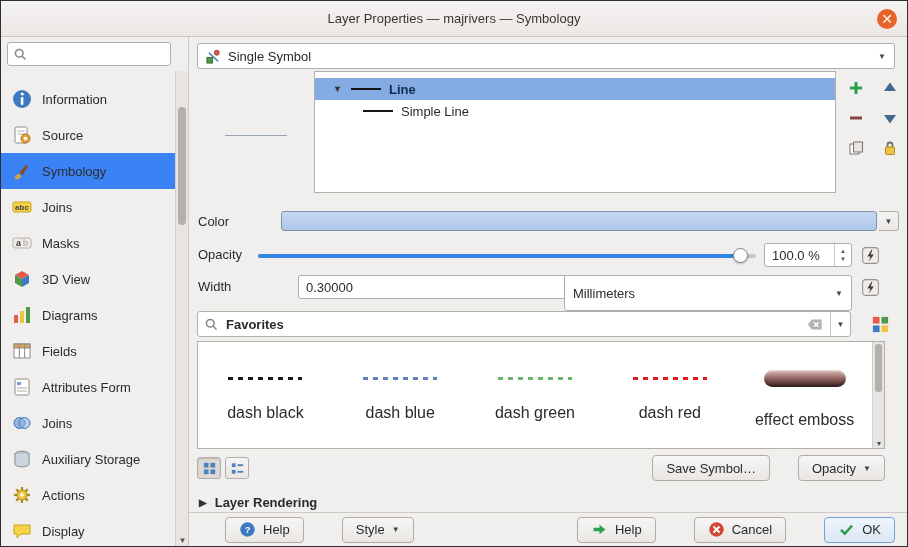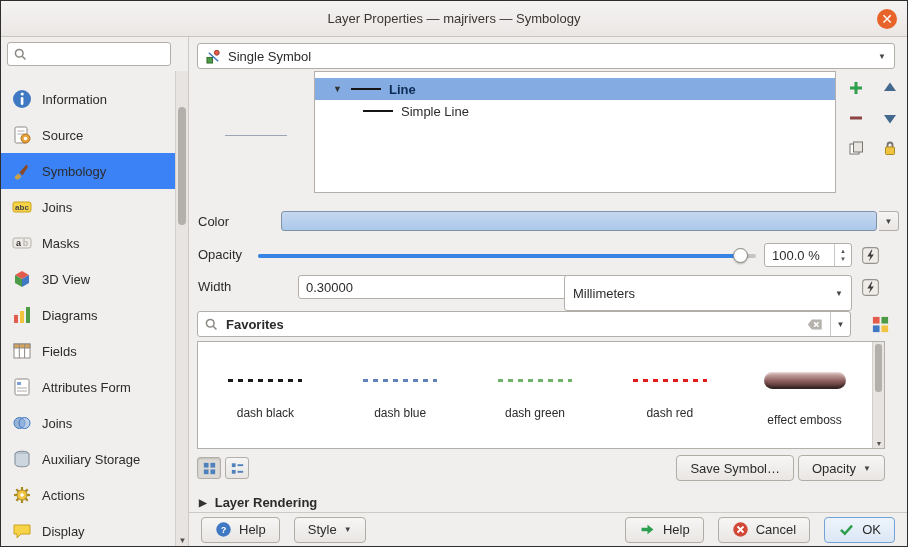--- a/index.html
+++ b/index.html
@@ -98,34 +98,34 @@
 
   
   .symbol-list { position:absolute; top:304px; left:8px; right:22px; height:108px; background:#fff;
                  border:1px solid #b3afaa; }
   .symbol-items { position:absolute; inset:0 12px 0 0; display:flex; }
   .symbol-item { flex:1; display:flex; flex-direction:column; align-items:center; justify-content:center; gap:24px; padding-top:8px; }
   .dash { width:74px; height:3px; background:repeating-linear-gradient(90deg, var(--c) 0 5px, transparent 5px 10px); }
   .emboss { width:82px; height:17px; border-radius:9px;
             background:linear-gradient(180deg,#dcbfba 0%, var(--c) 55%, #3a2726 100%);
             box-shadow:inset 0 1px 2px rgba(255,255,255,.6), inset 0 -2px 3px rgba(0,0,0,.35); }
-  .symbol-label { font-size:12px; color:#2b2b2b; }
+  .symbol-label { font-size:16px; color:#2b2b2b; }
   .list-scroll { position:absolute; top:0; right:0; bottom:0; width:12px; background:#e7e4e1; border-left:1px solid #d3cfca; }
   .list-thumb { position:absolute; top:2px; left:2px; width:7px; height:48px; background:#b3afaa; border-radius:3px; }
   .list-arrow { position:absolute; bottom:1px; left:0; width:12px; text-align:center; font-size:7px; color:#55524e; }
 
   
   .list-footer { position:absolute; top:418px; left:8px; right:22px; height:26px; display:flex; align-items:center; gap:4px; }
   .view-btn { width:24px; height:22px; border:1px solid #b2aea9; border-radius:3px; background:linear-gradient(#f6f5f4,#e9e6e3);
               display:flex; align-items:center; justify-content:center; }
   .view-btn.active { background:#dedad6; box-shadow:inset 0 1px 2px rgba(0,0,0,.15); }
   .view-btn svg { width:17px; height:17px; }
   .btn { display:inline-flex; align-items:center; justify-content:center; gap:7px; padding:0 13px; height:26px;
          background:linear-gradient(#f7f6f5,#e9e6e3); border:1px solid #b0aca6; border-radius:4px;
-         font-size:13px; color:#2b2b2b; white-space:nowrap; }
+         font-size:13px; color:#2b2b2b; white-space:nowrap;margin-left:24px; }
   .btn .chev { font-size:8px; color:#444; }
   .btn svg { width:17px; height:17px; }
   .footer-spacer { flex:1; }
 
   .layer-rendering { position:absolute; top:458px; left:10px; display:flex; align-items:center; gap:8px;
                      font-weight:bold; color:#2b2b2b; }
   .lr-arrow { font-size:10px; color:#333; }
 
   
   .bottom-bar { position:absolute; left:0; right:0; bottom:0; height:34px; border-top:1px solid #cdc9c5;

